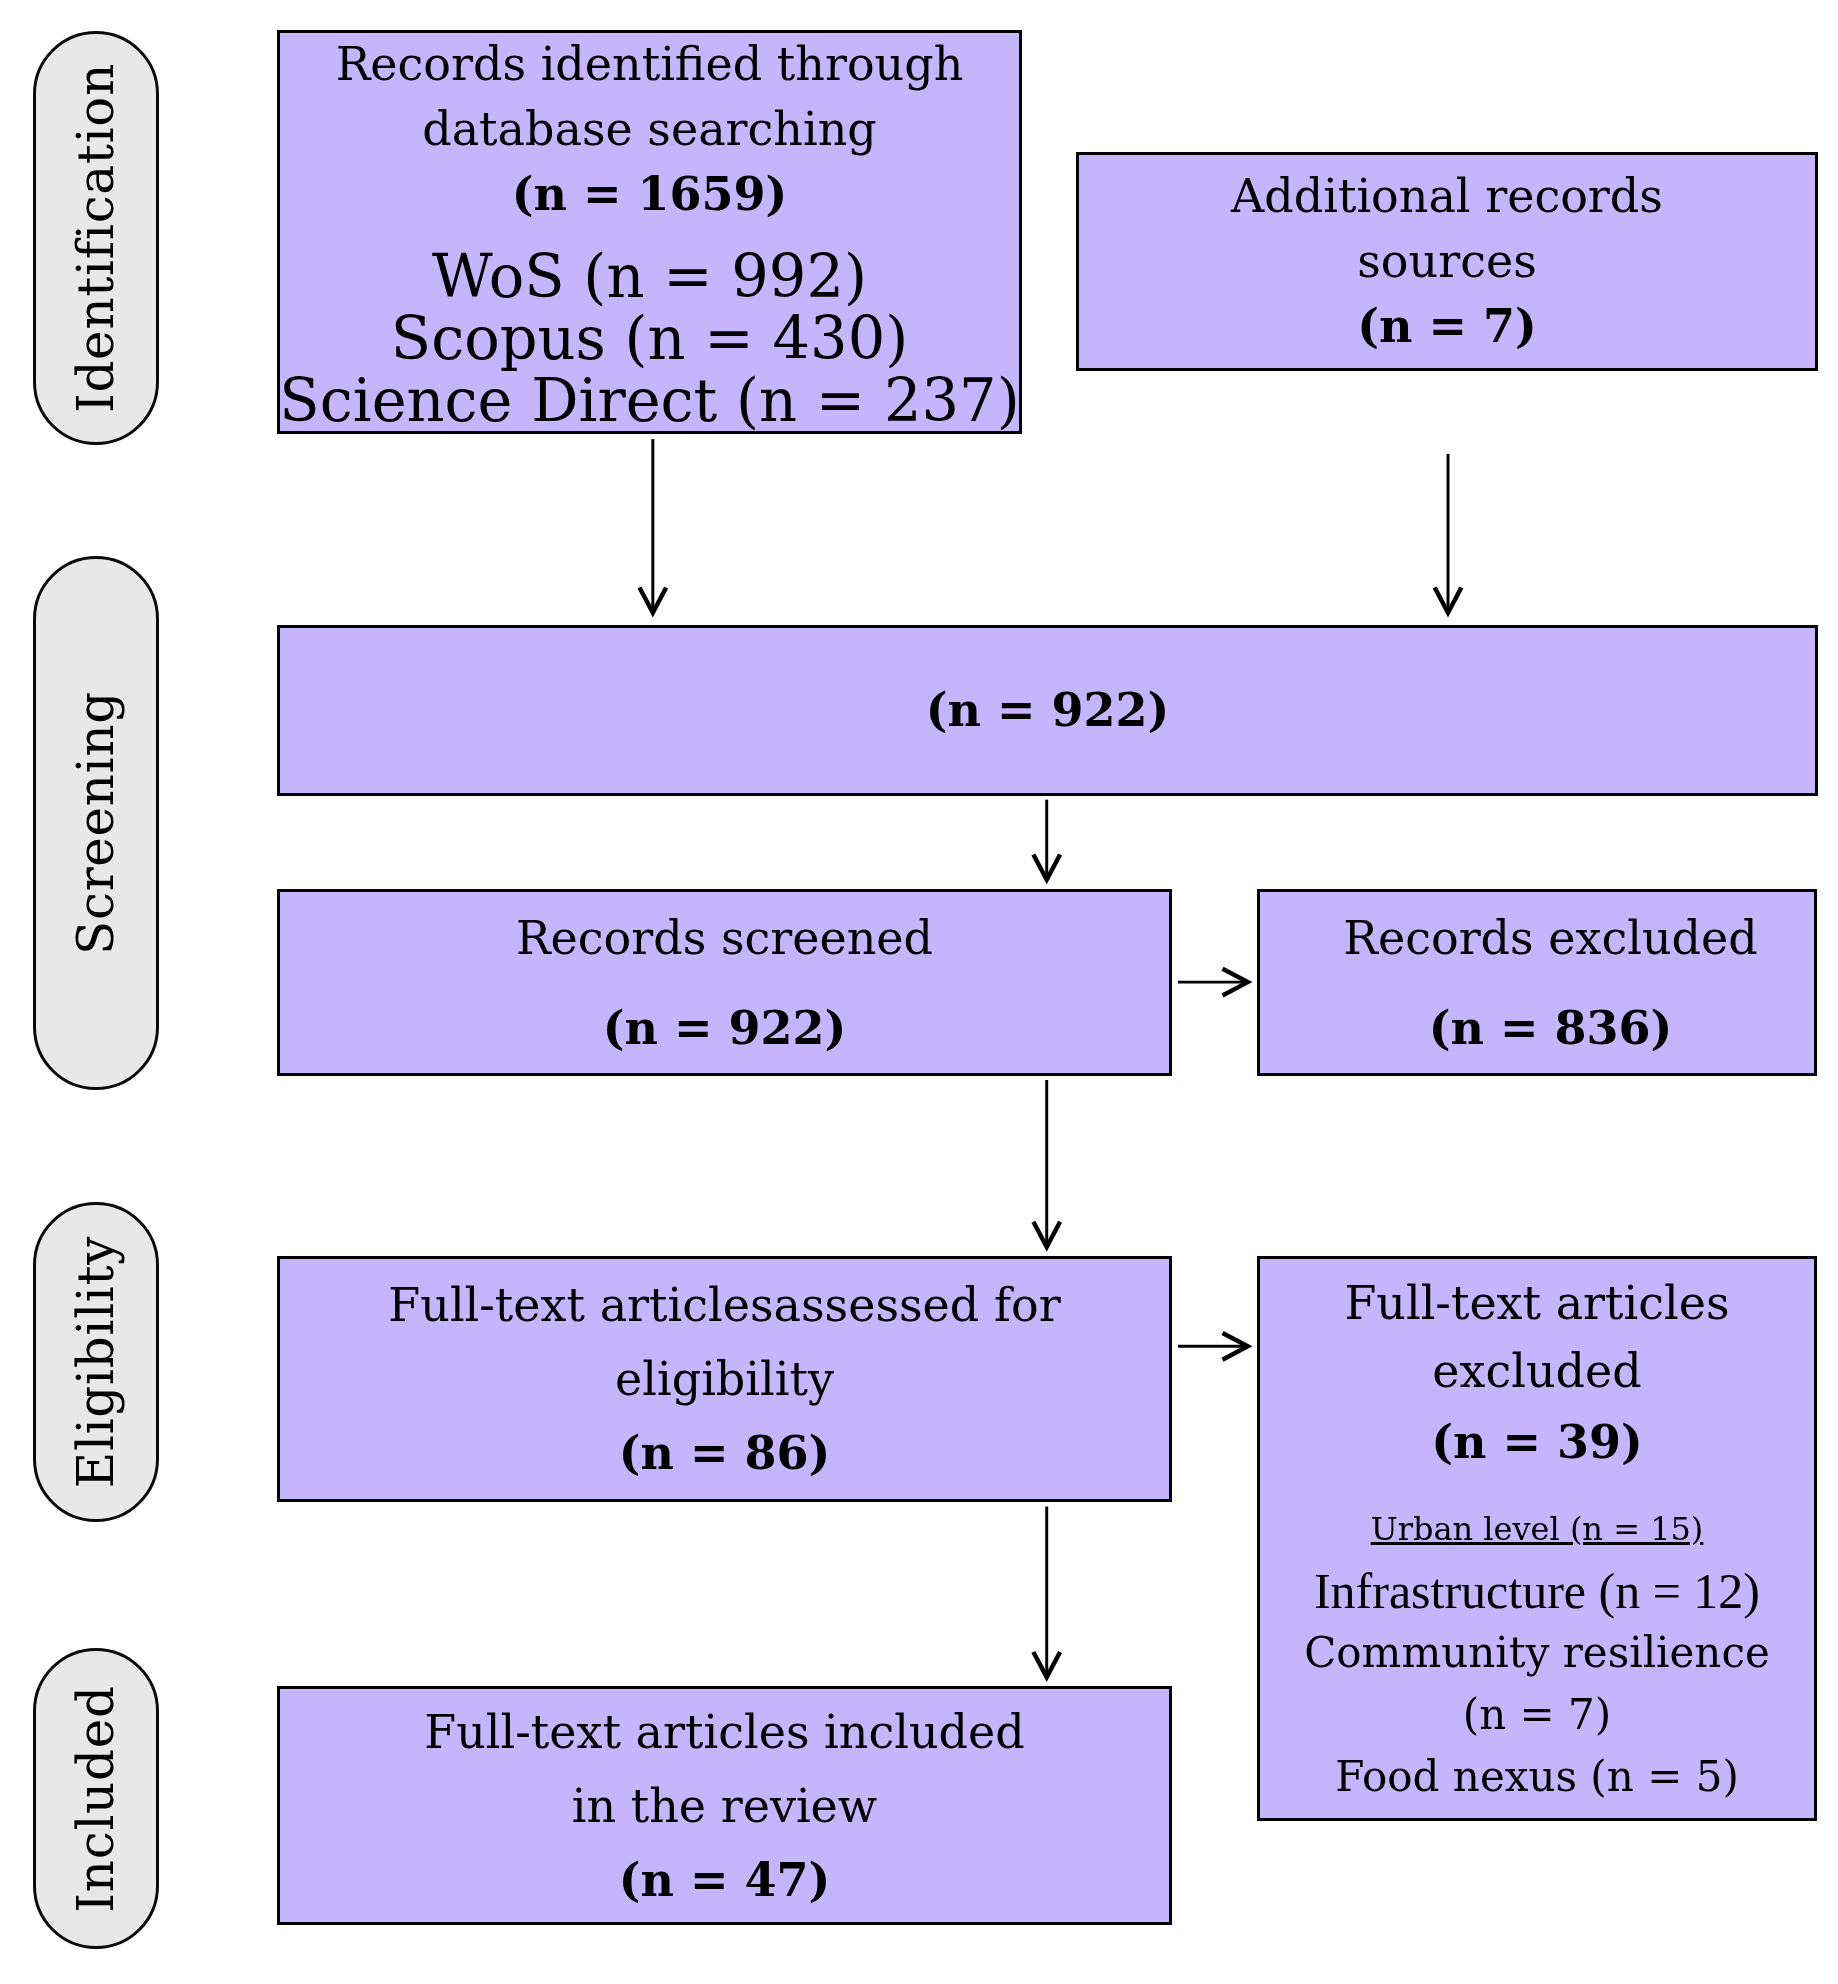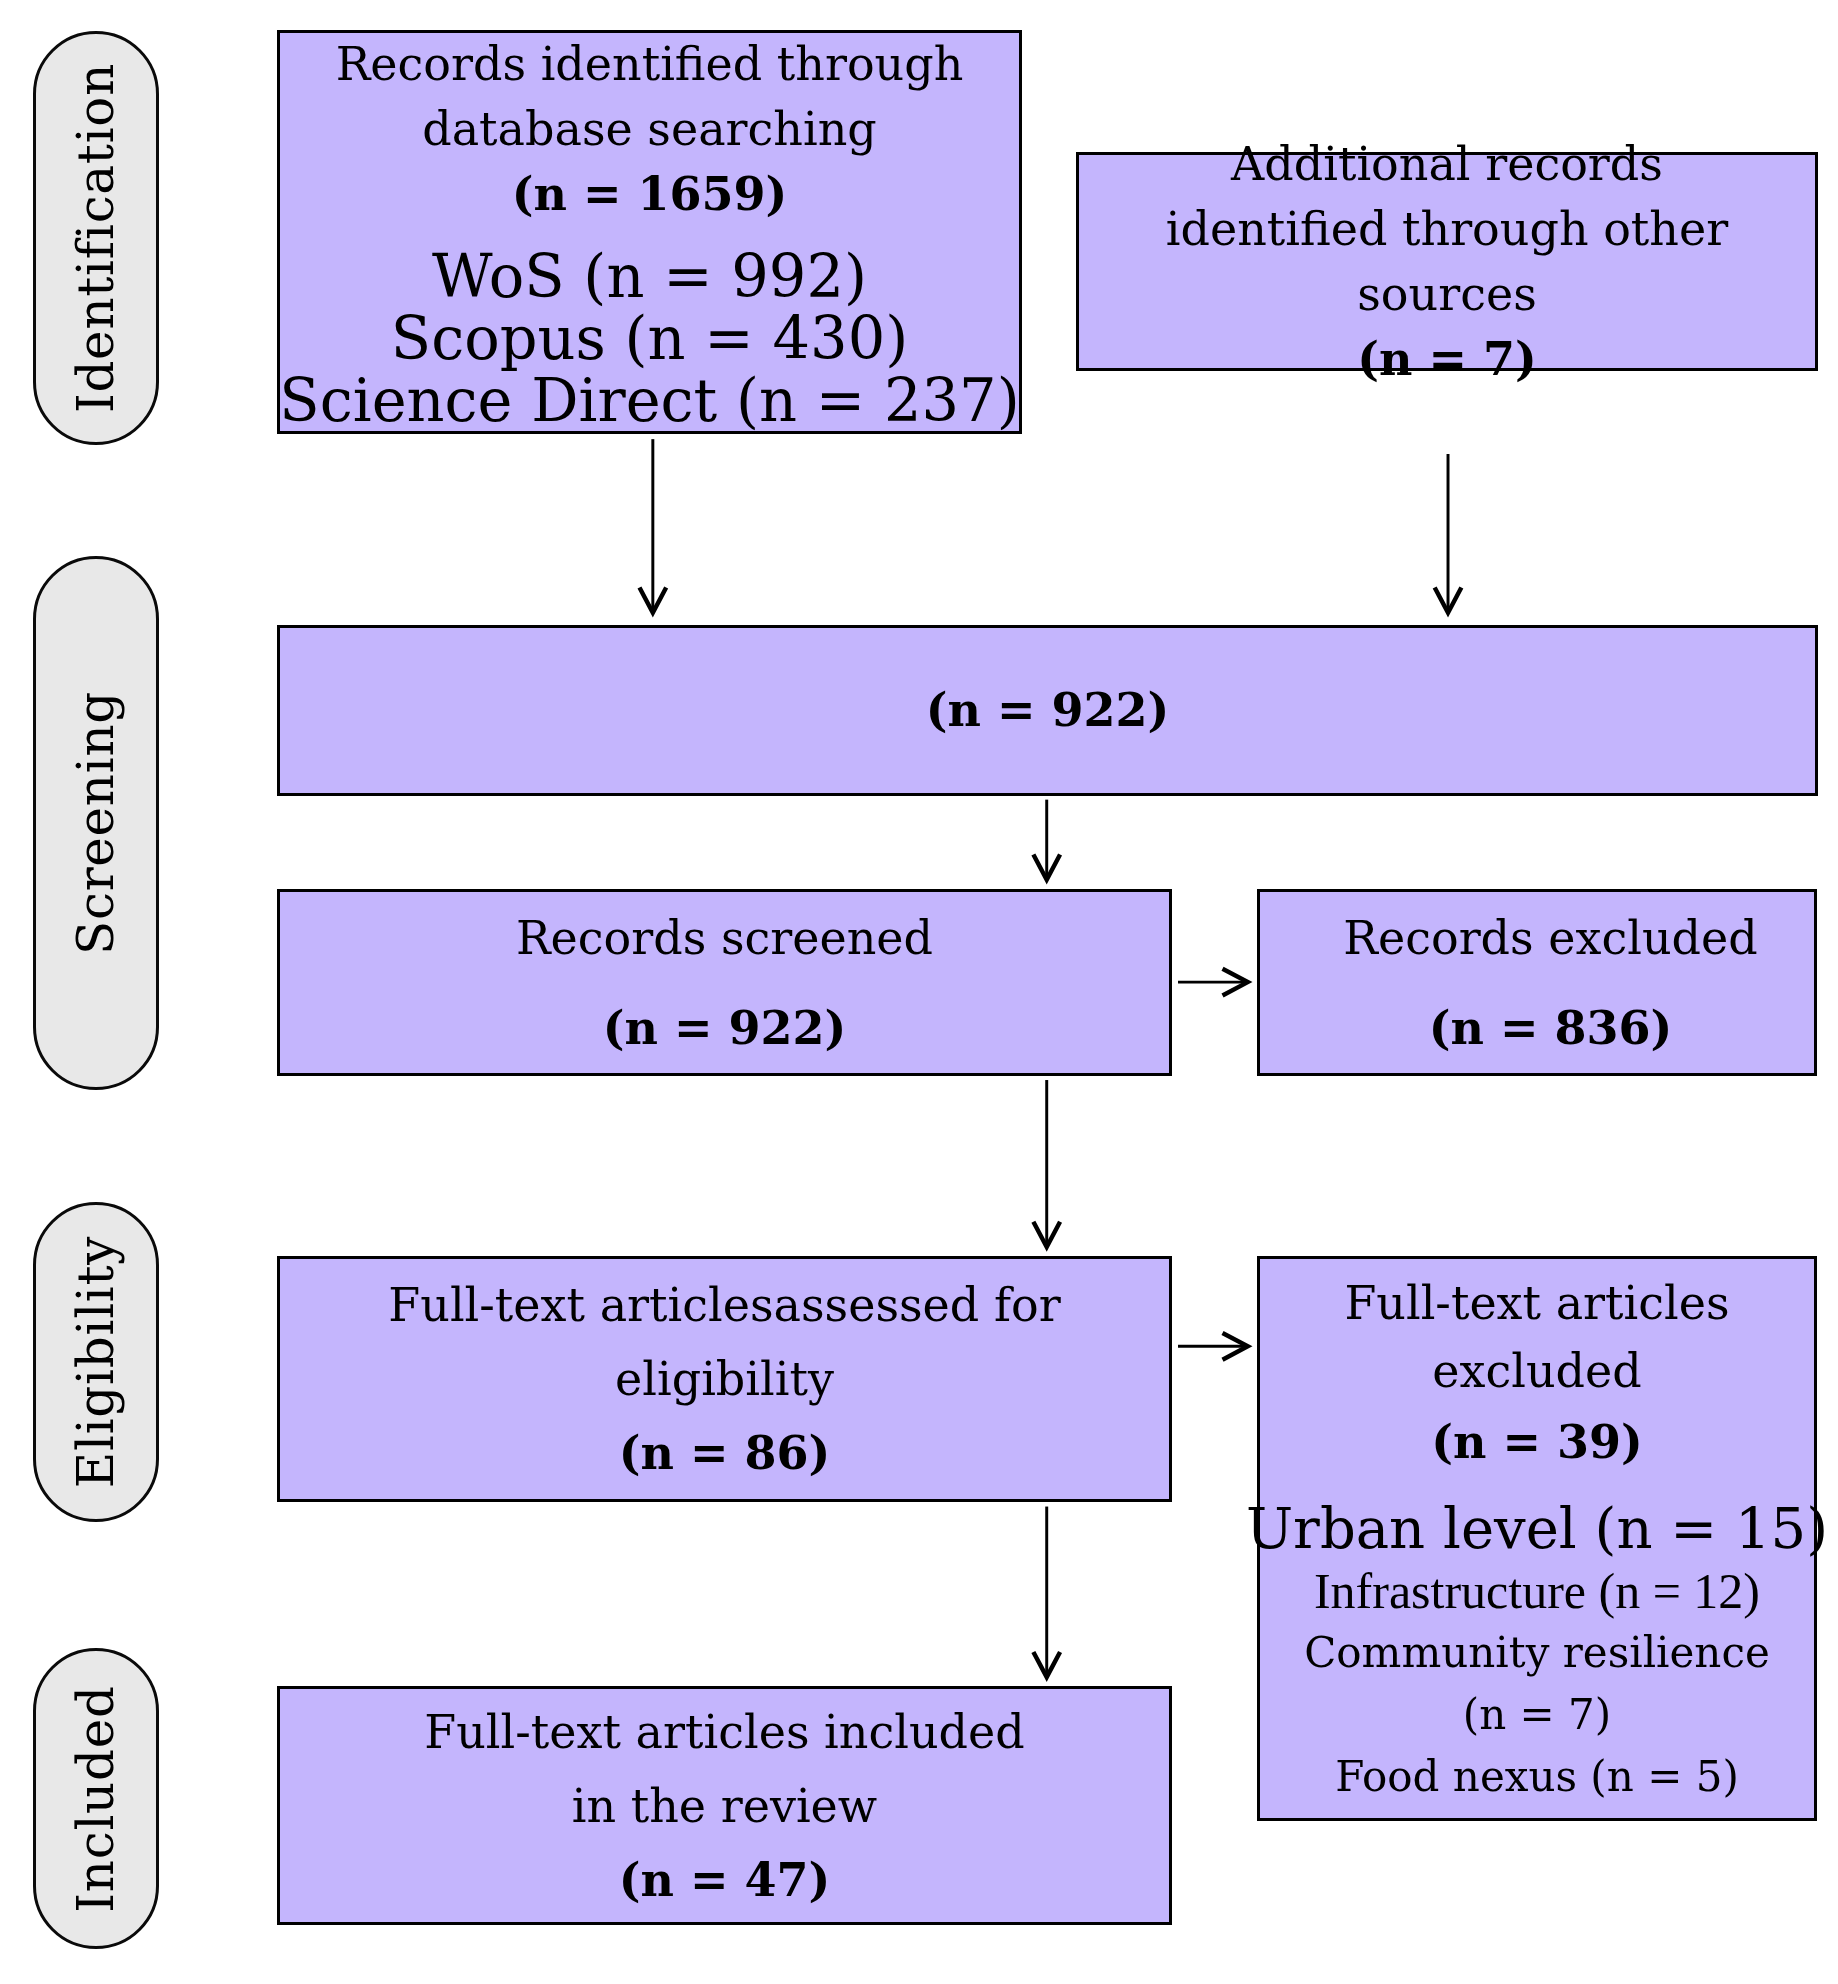--- a/index.html
+++ b/index.html
@@ -76,21 +76,20 @@
     <div class="line">Records identified through</div>
     <div class="line">database searching</div>
     <div class="line count">(n = 1659)</div>
     <div class="line sub gap-top">WoS (n = 992)</div>
     <div class="line sub">Scopus (n = 430)</div>
     <div class="line sub">Science Direct (n = 237)</div>
   </div>
 
   <div class="box" style="left:1076px;top:152px;width:742px;height:219px;">
     <div class="line">Additional records</div>
-    <div class="line">identified through other</div>
     <div class="line">sources</div>
     <div class="line count">(n = 7)</div>
   </div>
 
   <div class="box big" style="left:277px;top:625px;width:1541px;height:171px;">
     <div class="line count">(n = 922)</div>
   </div>
 
   <div class="box row2" style="left:277px;top:889px;width:895px;height:187px;">
     <div class="line">Records screened</div>
@@ -105,21 +104,21 @@
   <div class="box mid" style="left:277px;top:1256px;width:895px;height:246px;">
     <div class="line">Full-text articlesassessed for</div>
     <div class="line">eligibility</div>
     <div class="line count">(n = 86)</div>
   </div>
 
   <div class="box" style="left:1257px;top:1256px;width:560px;height:565px;">
     <div class="line" style="line-height:68px;">Full-text articles</div>
     <div class="line" style="line-height:68px;">excluded</div>
     <div class="line count" style="line-height:74px;">(n = 39)</div>
-    <div class="line sub gap-top" style="font-size:56px;">Urban level (n = 15)</div>
+    <div class="line sub gap-top" style="font-size:32px;text-decoration:underline;">Urban level (n = 15)</div>
     <div class="line sub" style="font-size:50px;font-family:Liberation Serif, serif;">Infrastructure (n = 12)</div>
     <div class="line sub" style="font-size:42px;">Community resilience</div>
     <div class="line sub" style="font-size:42px;">(n = 7)</div>
     <div class="line sub" style="font-size:42px;">Food nexus (n = 5)</div>
   </div>
 
   <div class="box mid" style="left:277px;top:1686px;width:895px;height:239px;">
     <div class="line">Full-text articles included</div>
     <div class="line">in the review</div>
     <div class="line count">(n = 47)</div>

